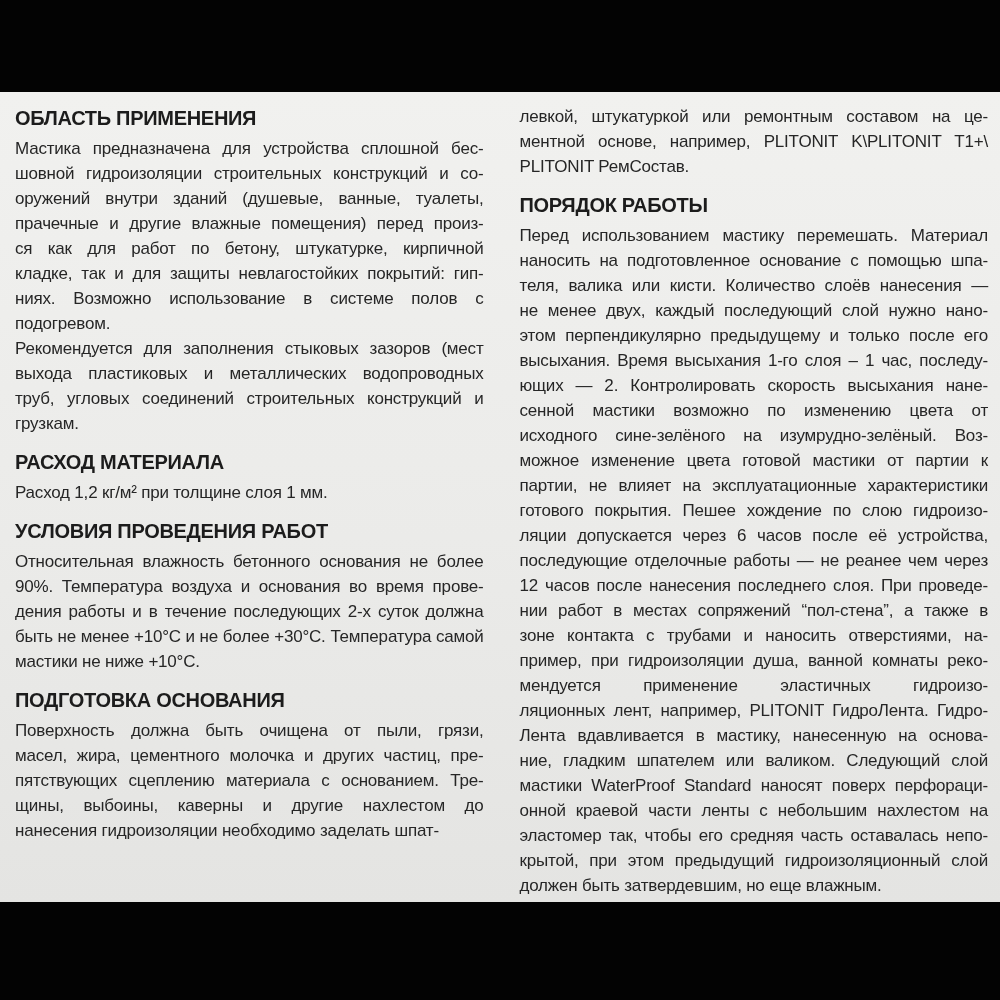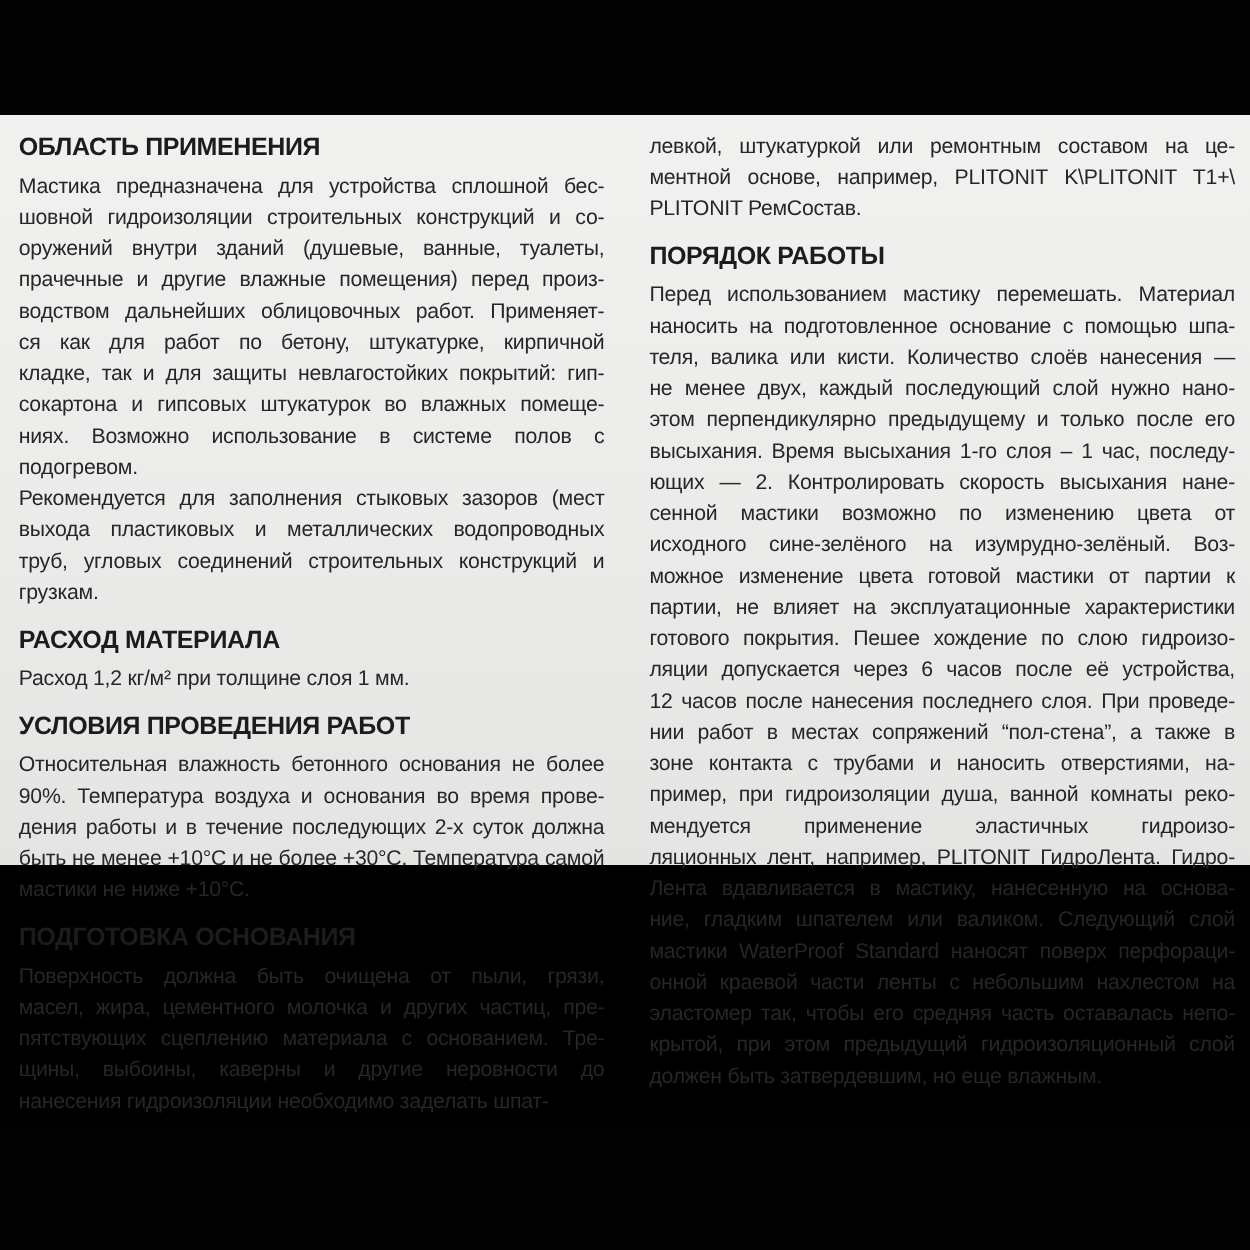--- a/index.html
+++ b/index.html
@@ -7,21 +7,21 @@
     position:relative;
     width:1000px;height:1000px;
     background:#000;
     overflow:hidden;
     font-family:"Liberation Sans", sans-serif;
   }
   .bar{position:absolute;left:0;width:1000px;background:#030303;}
   .bar.top{top:0;height:92px;}
   .bar.bottom{top:902px;height:98px;}
   .label{
-    position:absolute;top:92px;left:0;width:1000px;height:600px;
+    position:absolute;top:92px;left:0;width:1000px;height:810px;
     background:linear-gradient(180deg,#f1f1ef 0%,#ebebe9 55%,#e4e4e2 100%);
     box-sizing:border-box;
     padding:12px 12px 0 15px;
     display:flex;gap:36px;
     color:#232323;
   }
   .col{flex:1 1 0;min-width:0;}
   .hd{
     font-size:20px;font-weight:bold;line-height:24px;
     letter-spacing:-0.3px;
@@ -48,24 +48,22 @@
 
   <div class="label">
 
     <div class="col">
       <h2 class="hd">ОБЛАСТЬ ПРИМЕНЕНИЯ</h2>
       <div class="para">
           <div class="line">Мастика предназначена для устройства сплошной бес-</div>
           <div class="line">шовной гидроизоляции строительных конструкций и со-</div>
           <div class="line">оружений внутри зданий (душевые, ванные, туалеты,</div>
           <div class="line">прачечные и другие влажные помещения) перед произ-</div>
-          <div class="line">водством дальнейших облицовочных работ. Применяет-</div>
           <div class="line">ся как для работ по бетону, штукатурке, кирпичной</div>
           <div class="line">кладке, так и для защиты невлагостойких покрытий: гип-</div>
-          <div class="line">сокартона и гипсовых штукатурок во влажных помеще-</div>
           <div class="line">ниях. Возможно использование в системе полов с</div>
           <div class="line last">подогревом.</div>
         </div>
       <div class="para">
           <div class="line">Рекомендуется для заполнения стыковых зазоров (мест</div>
           <div class="line">выхода пластиковых и металлических водопроводных</div>
           <div class="line">труб, угловых соединений строительных конструкций и</div>
           <div class="line last">грузкам.</div>
         </div>
 
@@ -81,21 +79,21 @@
           <div class="line">дения работы и в течение последующих 2-х суток должна</div>
           <div class="line">быть не менее +10°С и не более +30°С. Температура самой</div>
           <div class="line last">мастики не ниже +10°С.</div>
         </div>
 
       <h2 class="hd">ПОДГОТОВКА ОСНОВАНИЯ</h2>
       <div class="para">
           <div class="line">Поверхность должна быть очищена от пыли, грязи,</div>
           <div class="line">масел, жира, цементного молочка и других частиц, пре-</div>
           <div class="line">пятствующих сцеплению материала с основанием. Тре-</div>
-          <div class="line">щины, выбоины, каверны и другие неровности до</div>
+          <div class="line">щины, выбоины, каверны и другие нахлестом до</div>
           <div class="line last">нанесения гидроизоляции необходимо заделать шпат-</div>
         </div>
     </div>
 
     <div class="col">
       <div class="para">
           <div class="line">левкой, штукатуркой или ремонтным составом на це-</div>
           <div class="line">ментной основе, например, PLITONIT K\PLITONIT T1+\</div>
           <div class="line last">PLITONIT РемСостав.</div>
         </div>
@@ -108,20 +106,21 @@
           <div class="line">не менее двух, каждый последующий слой нужно нано-</div>
           <div class="line">этом перпендикулярно предыдущему и только после его</div>
           <div class="line">высыхания. Время высыхания 1-го слоя – 1 час, последу-</div>
           <div class="line">ющих — 2. Контролировать скорость высыхания нане-</div>
           <div class="line">сенной мастики возможно по изменению цвета от</div>
           <div class="line">исходного сине-зелёного на изумрудно-зелёный. Воз-</div>
           <div class="line">можное изменение цвета готовой мастики от партии к</div>
           <div class="line">партии, не влияет на эксплуатационные характеристики</div>
           <div class="line">готового покрытия. Пешее хождение по слою гидроизо-</div>
           <div class="line">ляции допускается через 6 часов после её устройства,</div>
+          <div class="line">последующие отделочные работы — не реанее чем через</div>
           <div class="line">12 часов после нанесения последнего слоя. При проведе-</div>
           <div class="line">нии работ в местах сопряжений “пол-стена”, а также в</div>
           <div class="line">зоне контакта с трубами и наносить отверстиями, на-</div>
           <div class="line">пример, при гидроизоляции душа, ванной комнаты реко-</div>
           <div class="line">мендуется применение эластичных гидроизо-</div>
           <div class="line">ляционных лент, например, PLITONIT ГидроЛента. Гидро-</div>
           <div class="line">Лента вдавливается в мастику, нанесенную на основа-</div>
           <div class="line">ние, гладким шпателем или валиком. Следующий слой</div>
           <div class="line">мастики WaterProof Standard наносят поверх перфораци-</div>
           <div class="line">онной краевой части ленты с небольшим нахлестом на</div>

